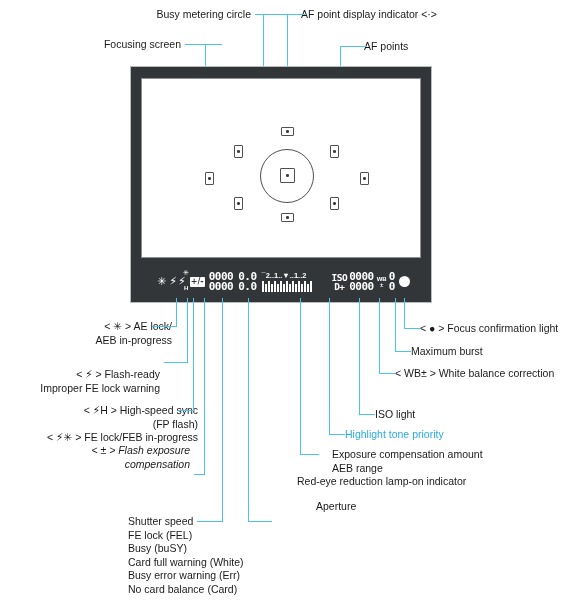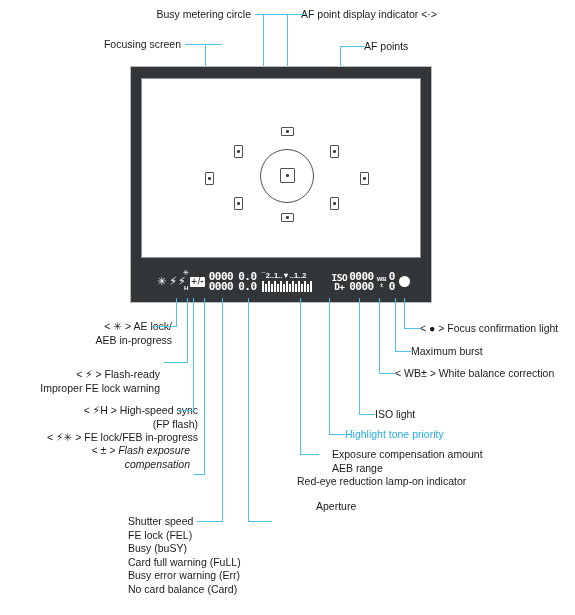--- a/index.html
+++ b/index.html
@@ -278,20 +278,20 @@
   <div class="ln v" style="left:300px;top:298px;height:157px;"></div>
 
   <div class="lbl" style="left:275px;top:500px;margin-left:41px;">Aperture</div>
   <div class="ln h" style="left:248px;top:521px;width:24px;"></div>
   <div class="ln v" style="left:248px;top:298px;height:224px;"></div>
 
   <div class="lbl" style="left:128px;top:515px;">
     <div>Shutter speed</div>
     <div>FE lock (FEL)</div>
     <div>Busy (buSY)</div>
-    <div>Card full warning (FuLL)</div>
+    <div>Card full warning (White)</div>
     <div>Busy error warning (Err)</div>
     <div>No card balance (Card)</div>
   </div>
   <div class="ln h" style="left:197px;top:521px;width:26px;"></div>
   <div class="ln v" style="left:222px;top:298px;height:224px;"></div>
 
 </div>
 
 </body></html>

